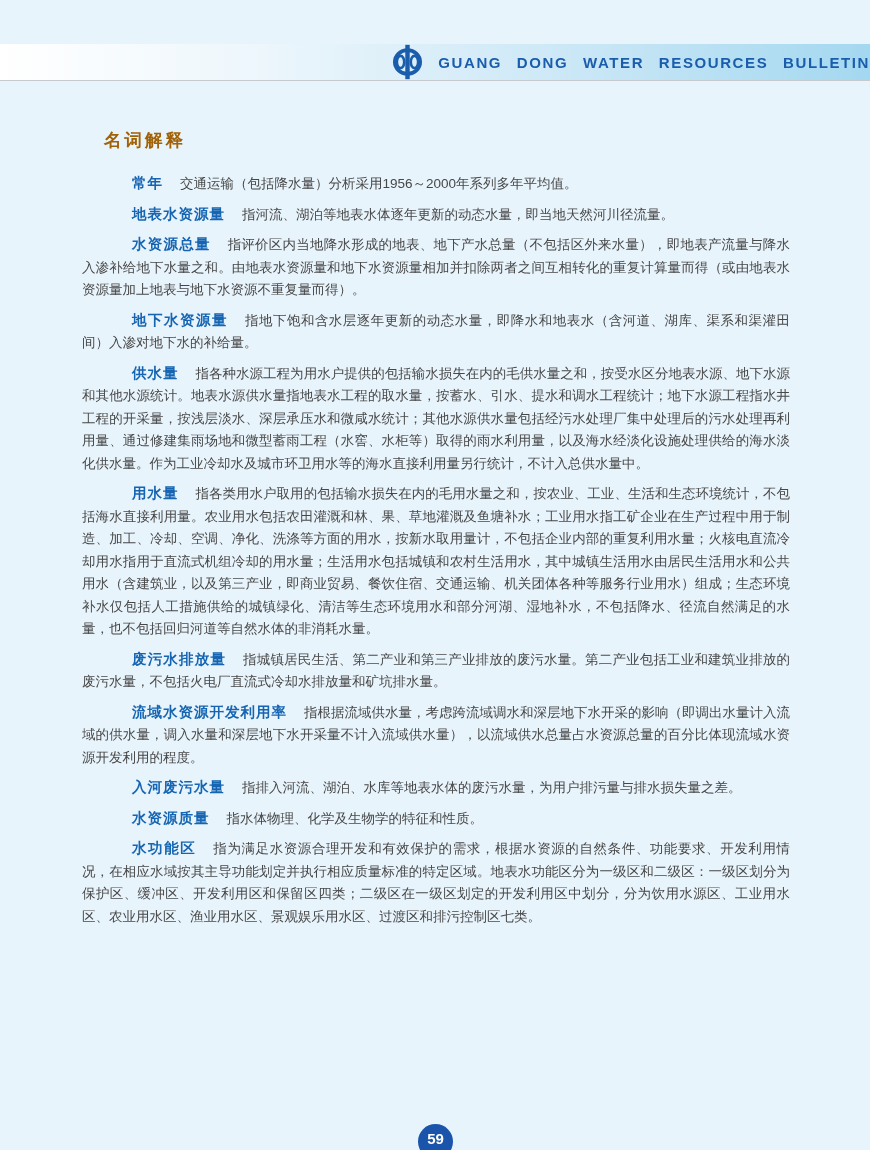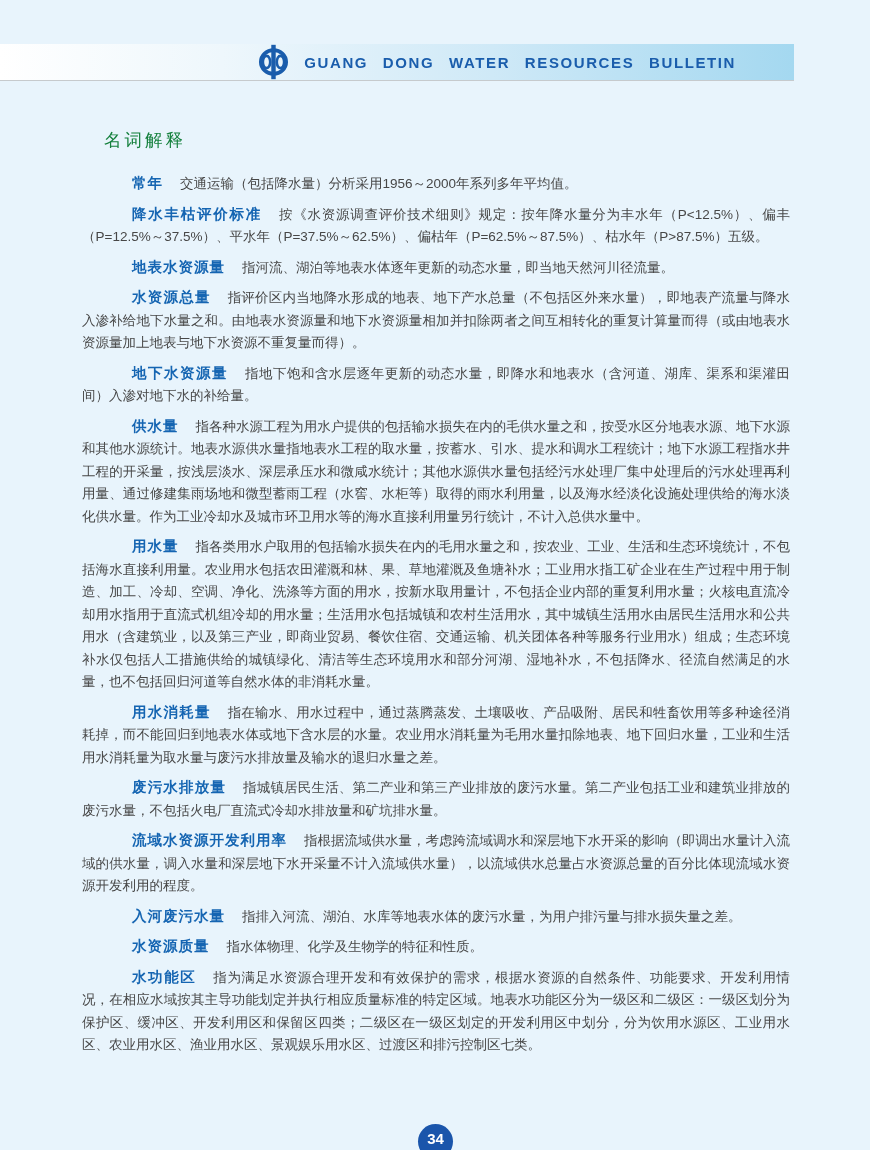--- a/index.html
+++ b/index.html
@@ -5,38 +5,38 @@
   html,body{margin:0;padding:0;}
   body{
     width:870px;height:1150px;
     background:#e8f4fc;
     overflow:hidden;
     position:relative;
     font-family:"Liberation Sans","DejaVu Sans",sans-serif;
   }
   
   .header-band{
-    position:absolute;left:0;top:44px;width:794px;height:37px;
+    position:absolute;left:0;top:44px;width:870px;height:37px;
     background:linear-gradient(90deg,#ffffff 0%,#eef7fc 28%,#cfe9f7 62%,#a4d8f0 100%);
     border-bottom:1px solid #c6cacd;
     display:flex;align-items:center;justify-content:flex-end;
-    padding-right:58px;box-sizing:border-box;
+    box-sizing:border-box;
   }
   .logo{width:33px;height:36px;margin-right:14px;flex:0 0 auto;}
   .header-title{
     color:#1a5dac;font-size:15px;font-weight:bold;
     letter-spacing:1.6px;word-spacing:9px;white-space:nowrap;
   }
   
   .content{
     position:absolute;left:82px;top:128px;width:708px;
   }
   .section-heading{
     margin:0 0 20px 22px;
-    color:#15803d;font-size:17.5px;font-weight:normal;letter-spacing:3px;
+    color:#a16207;font-size:17.5px;font-weight:bold;letter-spacing:3px;
   }
   .para{
     margin:0 0 7px 0;
     font-size:13.5px;line-height:22.5px;color:#474747;
     text-align:justify;text-indent:50px;
   }
   .term{
     color:#1565b2;font-weight:bold;font-size:14.5px;
     margin-right:17px;letter-spacing:1px;margin-top:12px;
   }
@@ -59,29 +59,27 @@
     <ellipse cx="28.5" cy="22" rx="4.5" ry="7.5" fill="none" stroke="#1a5dac" stroke-width="3.2"></ellipse>
     <rect x="17.3" y="1" width="5.4" height="42" fill="#1a5dac"></rect>
   </svg>
   <span class="header-title">GUANG DONG WATER RESOURCES BULLETIN</span>
 </div>
 
 <div class="content">
   <h2 class="section-heading">名词解释</h2>
 
   <p class="para"><span class="term">常年</span><span>交通运输（包括降水量）分析采用1956～2000年系列多年平均值。</span></p>
-  <p class="para"><span class="term">降水丰枯评价标准</span><span>按《水资源调查评价技术细则》规定：按年降水量分为丰水年（P&lt;12.5%）、偏丰（P=12.5%～37.5%）、平水年（P=37.5%～62.5%）、偏枯年（P=62.5%～87.5%）、枯水年（P&gt;87.5%）五级。</span></p>
   <p class="para"><span class="term">地表水资源量</span><span>指河流、湖泊等地表水体逐年更新的动态水量，即当地天然河川径流量。</span></p>
   <p class="para"><span class="term">水资源总量</span><span>指评价区内当地降水形成的地表、地下产水总量（不包括区外来水量），即地表产流量与降水入渗补给地下水量之和。由地表水资源量和地下水资源量相加并扣除两者之间互相转化的重复计算量而得（或由地表水资源量加上地表与地下水资源不重复量而得）。</span></p>
   <p class="para"><span class="term">地下水资源量</span><span>指地下饱和含水层逐年更新的动态水量，即降水和地表水（含河道、湖库、渠系和渠灌田间）入渗对地下水的补给量。</span></p>
   <p class="para"><span class="term">供水量</span><span>指各种水源工程为用水户提供的包括输水损失在内的毛供水量之和，按受水区分地表水源、地下水源和其他水源统计。地表水源供水量指地表水工程的取水量，按蓄水、引水、提水和调水工程统计；地下水源工程指水井工程的开采量，按浅层淡水、深层承压水和微咸水统计；其他水源供水量包括经污水处理厂集中处理后的污水处理再利用量、通过修建集雨场地和微型蓄雨工程（水窖、水柜等）取得的雨水利用量，以及海水经淡化设施处理供给的海水淡化供水量。作为工业冷却水及城市环卫用水等的海水直接利用量另行统计，不计入总供水量中。</span></p>
   <p class="para"><span class="term">用水量</span><span>指各类用水户取用的包括输水损失在内的毛用水量之和，按农业、工业、生活和生态环境统计，不包括海水直接利用量。农业用水包括农田灌溉和林、果、草地灌溉及鱼塘补水；工业用水指工矿企业在生产过程中用于制造、加工、冷却、空调、净化、洗涤等方面的用水，按新水取用量计，不包括企业内部的重复利用水量；火核电直流冷却用水指用于直流式机组冷却的用水量；生活用水包括城镇和农村生活用水，其中城镇生活用水由居民生活用水和公共用水（含建筑业，以及第三产业，即商业贸易、餐饮住宿、交通运输、机关团体各种等服务行业用水）组成；生态环境补水仅包括人工措施供给的城镇绿化、清洁等生态环境用水和部分河湖、湿地补水，不包括降水、径流自然满足的水量，也不包括回归河道等自然水体的非消耗水量。</span></p>
-  <p class="para"><span class="term">用水消耗量</span><span>指在输水、用水过程中，通过蒸腾蒸发、土壤吸收、产品吸附、居民和牲畜饮用等多种途径消耗掉，而不能回归到地表水体或地下含水层的水量。农业用水消耗量为毛用水量扣除地表、地下回归水量，工业和生活用水消耗量为取水量与废污水排放量及输水的退归水量之差。</span></p>
   <p class="para"><span class="term">废污水排放量</span><span>指城镇居民生活、第二产业和第三产业排放的废污水量。第二产业包括工业和建筑业排放的废污水量，不包括火电厂直流式冷却水排放量和矿坑排水量。</span></p>
   <p class="para"><span class="term">流域水资源开发利用率</span><span>指根据流域供水量，考虑跨流域调水和深层地下水开采的影响（即调出水量计入流域的供水量，调入水量和深层地下水开采量不计入流域供水量），以流域供水总量占水资源总量的百分比体现流域水资源开发利用的程度。</span></p>
   <p class="para"><span class="term">入河废污水量</span><span>指排入河流、湖泊、水库等地表水体的废污水量，为用户排污量与排水损失量之差。</span></p>
   <p class="para"><span class="term">水资源质量</span><span>指水体物理、化学及生物学的特征和性质。</span></p>
   <p class="para"><span class="term">水功能区</span><span>指为满足水资源合理开发和有效保护的需求，根据水资源的自然条件、功能要求、开发利用情况，在相应水域按其主导功能划定并执行相应质量标准的特定区域。地表水功能区分为一级区和二级区：一级区划分为保护区、缓冲区、开发利用区和保留区四类；二级区在一级区划定的开发利用区中划分，分为饮用水源区、工业用水区、农业用水区、渔业用水区、景观娱乐用水区、过渡区和排污控制区七类。</span></p>
 </div>
 
 <div class="page-badge">
-  <span>34</span>
+  <span>59</span>
 </div>
 
 </body></html>

